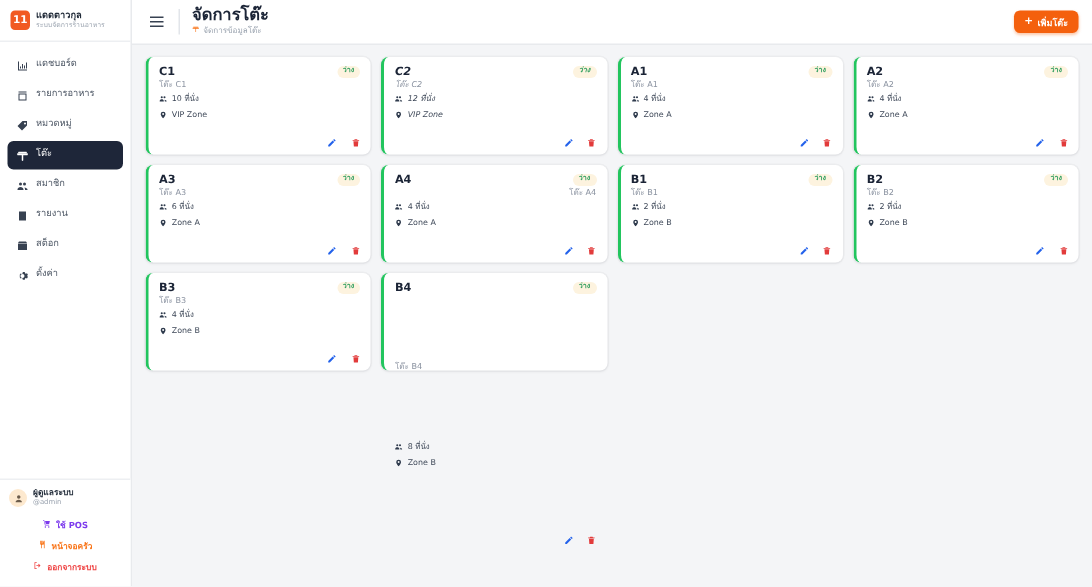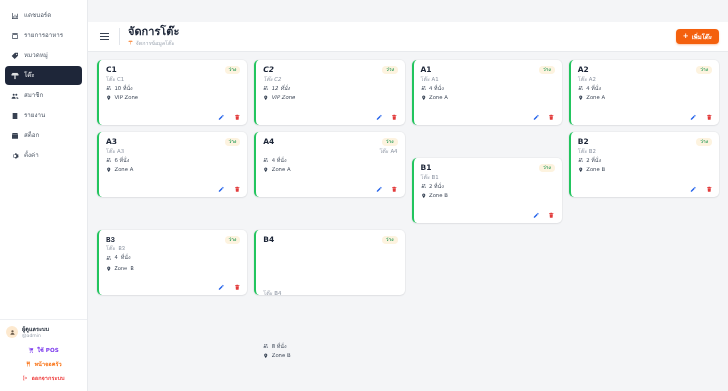--- a/index.html
+++ b/index.html
@@ -85,21 +85,20 @@
 
   
   #main { flex: 1 1 auto; display: flex; flex-direction: column; min-width: 0; background: #f4f5f7; }
 
   .topbar {
     height: 30px; background: #ffffff;
     border-bottom: 1px solid #e8eaed;
     display: flex; align-items: center;
     padding: 0 9px 0 10px; gap: 8px;
     flex: 0 0 30px;
-    margin-top: 22px;
   }
   .hamburger { display: flex; flex-direction: column; gap: 2px; cursor: pointer; padding: 2px; }
   .hamburger span { display: block; width: 9px; height: 1px; background: #374151; }
   .title-divider { width: 1px; height: 17px; background: #e2e5ea; }
   .title-block { display: flex; flex-direction: column; justify-content: center; }
   .page-title { font-size: 11px; font-weight: 700; color: #1b2436; line-height: 1.15; }
   .page-sub { display: flex; align-items: center; gap: 2.5px; font-size: 5.4px; color: #9aa3af; line-height: 1.3; margin-top: 1px; }
   .page-sub svg { width: 5px; height: 5px; fill: #f97316; }
 
   .spacer { flex: 1 1 auto; }
@@ -144,20 +143,27 @@
   .act-edit svg { fill: #2563eb; }
   .act-del svg { fill: #e23b3b; }
 </style>
 </head>
 <body>
 
 <div id="app">
 
   <aside id="sidebar">
 
+    <div class="brand">
+      <div class="brand-logo">11</div>
+      <div class="brand-text">
+        <div class="brand-name">แดดตาวกุล</div>
+        <div class="brand-sub">ระบบจัดการร้านอาหาร</div>
+      </div>
+    </div>
 
     <nav class="nav">
       <div class="nav-item">
         <span class="nav-ico">
           <svg viewBox="0 0 24 24">
               <path d="M3 3h2v16h16v2H3V3zm4 10h2v4H7v-4zm4-5h2v9h-2V8zm4 3h2v6h-2v-6zm4-6h2v12h-2V5z"></path>
             </svg>
         </span>
         <span class="nav-label">แดชบอร์ด</span>
       </div>
@@ -488,21 +494,21 @@
                   <path d="M3 17.2V21h3.8L17.8 10 14 6.2 3 17.2zM20.7 7.1a1 1 0 000-1.4l-2.4-2.4a1 1 0 00-1.4 0l-1.8 1.8L18.9 8.9l1.8-1.8z"></path>
                 </svg>
               </span>
               <span class="act act-del">
                 <svg viewBox="0 0 24 24">
                   <path d="M9 3h6l1 2h4v2H4V5h4l1-2zM6 8h12l-1 13H7L6 8z"></path>
                 </svg>
               </span>
             </div>
           </div>
-          <div class="card" style="border-left-color: rgb(34, 197, 94); margin-top: 26px;">
+          <div class="card" style="border-left-color: rgb(34, 197, 94);">
             <div class="card-head">
               <div class="card-title">B1</div>
               <div class="badge">ว่าง</div>
             </div>
             <div class="card-sub">โต๊ะ B1</div>
             <div class="card-rows">
               <div class="card-row">
                 <span><svg viewBox="0 0 24 24">
                     <path d="M8 11a3 3 0 100-6 3 3 0 000 6zm8 0a3 3 0 100-6 3 3 0 000 6zM2 19c0-3 3-5 6-5s6 2 6 5v1H2v-1zm14-4c2.5.4 6 1.9 6 4v1h-5v-1c0-1.5-.5-2.9-1-4z"></path>
                   </svg></span>
@@ -554,21 +560,21 @@
                   <path d="M3 17.2V21h3.8L17.8 10 14 6.2 3 17.2zM20.7 7.1a1 1 0 000-1.4l-2.4-2.4a1 1 0 00-1.4 0l-1.8 1.8L18.9 8.9l1.8-1.8z"></path>
                 </svg>
               </span>
               <span class="act act-del">
                 <svg viewBox="0 0 24 24">
                   <path d="M9 3h6l1 2h4v2H4V5h4l1-2zM6 8h12l-1 13H7L6 8z"></path>
                 </svg>
               </span>
             </div>
           </div>
-          <div class="card" style="border-left-color: rgb(34, 197, 94); font-family: Liberation Mono, monospace;">
+          <div class="card" style="border-left-color: rgb(34, 197, 94);">
             <div class="card-head">
               <div class="card-title">B3</div>
               <div class="badge">ว่าง</div>
             </div>
             <div class="card-sub">โต๊ะ B3</div>
             <div class="card-rows">
               <div class="card-row">
                 <span><svg viewBox="0 0 24 24">
                     <path d="M8 11a3 3 0 100-6 3 3 0 000 6zm8 0a3 3 0 100-6 3 3 0 000 6zM2 19c0-3 3-5 6-5s6 2 6 5v1H2v-1zm14-4c2.5.4 6 1.9 6 4v1h-5v-1c0-1.5-.5-2.9-1-4z"></path>
                   </svg></span>

